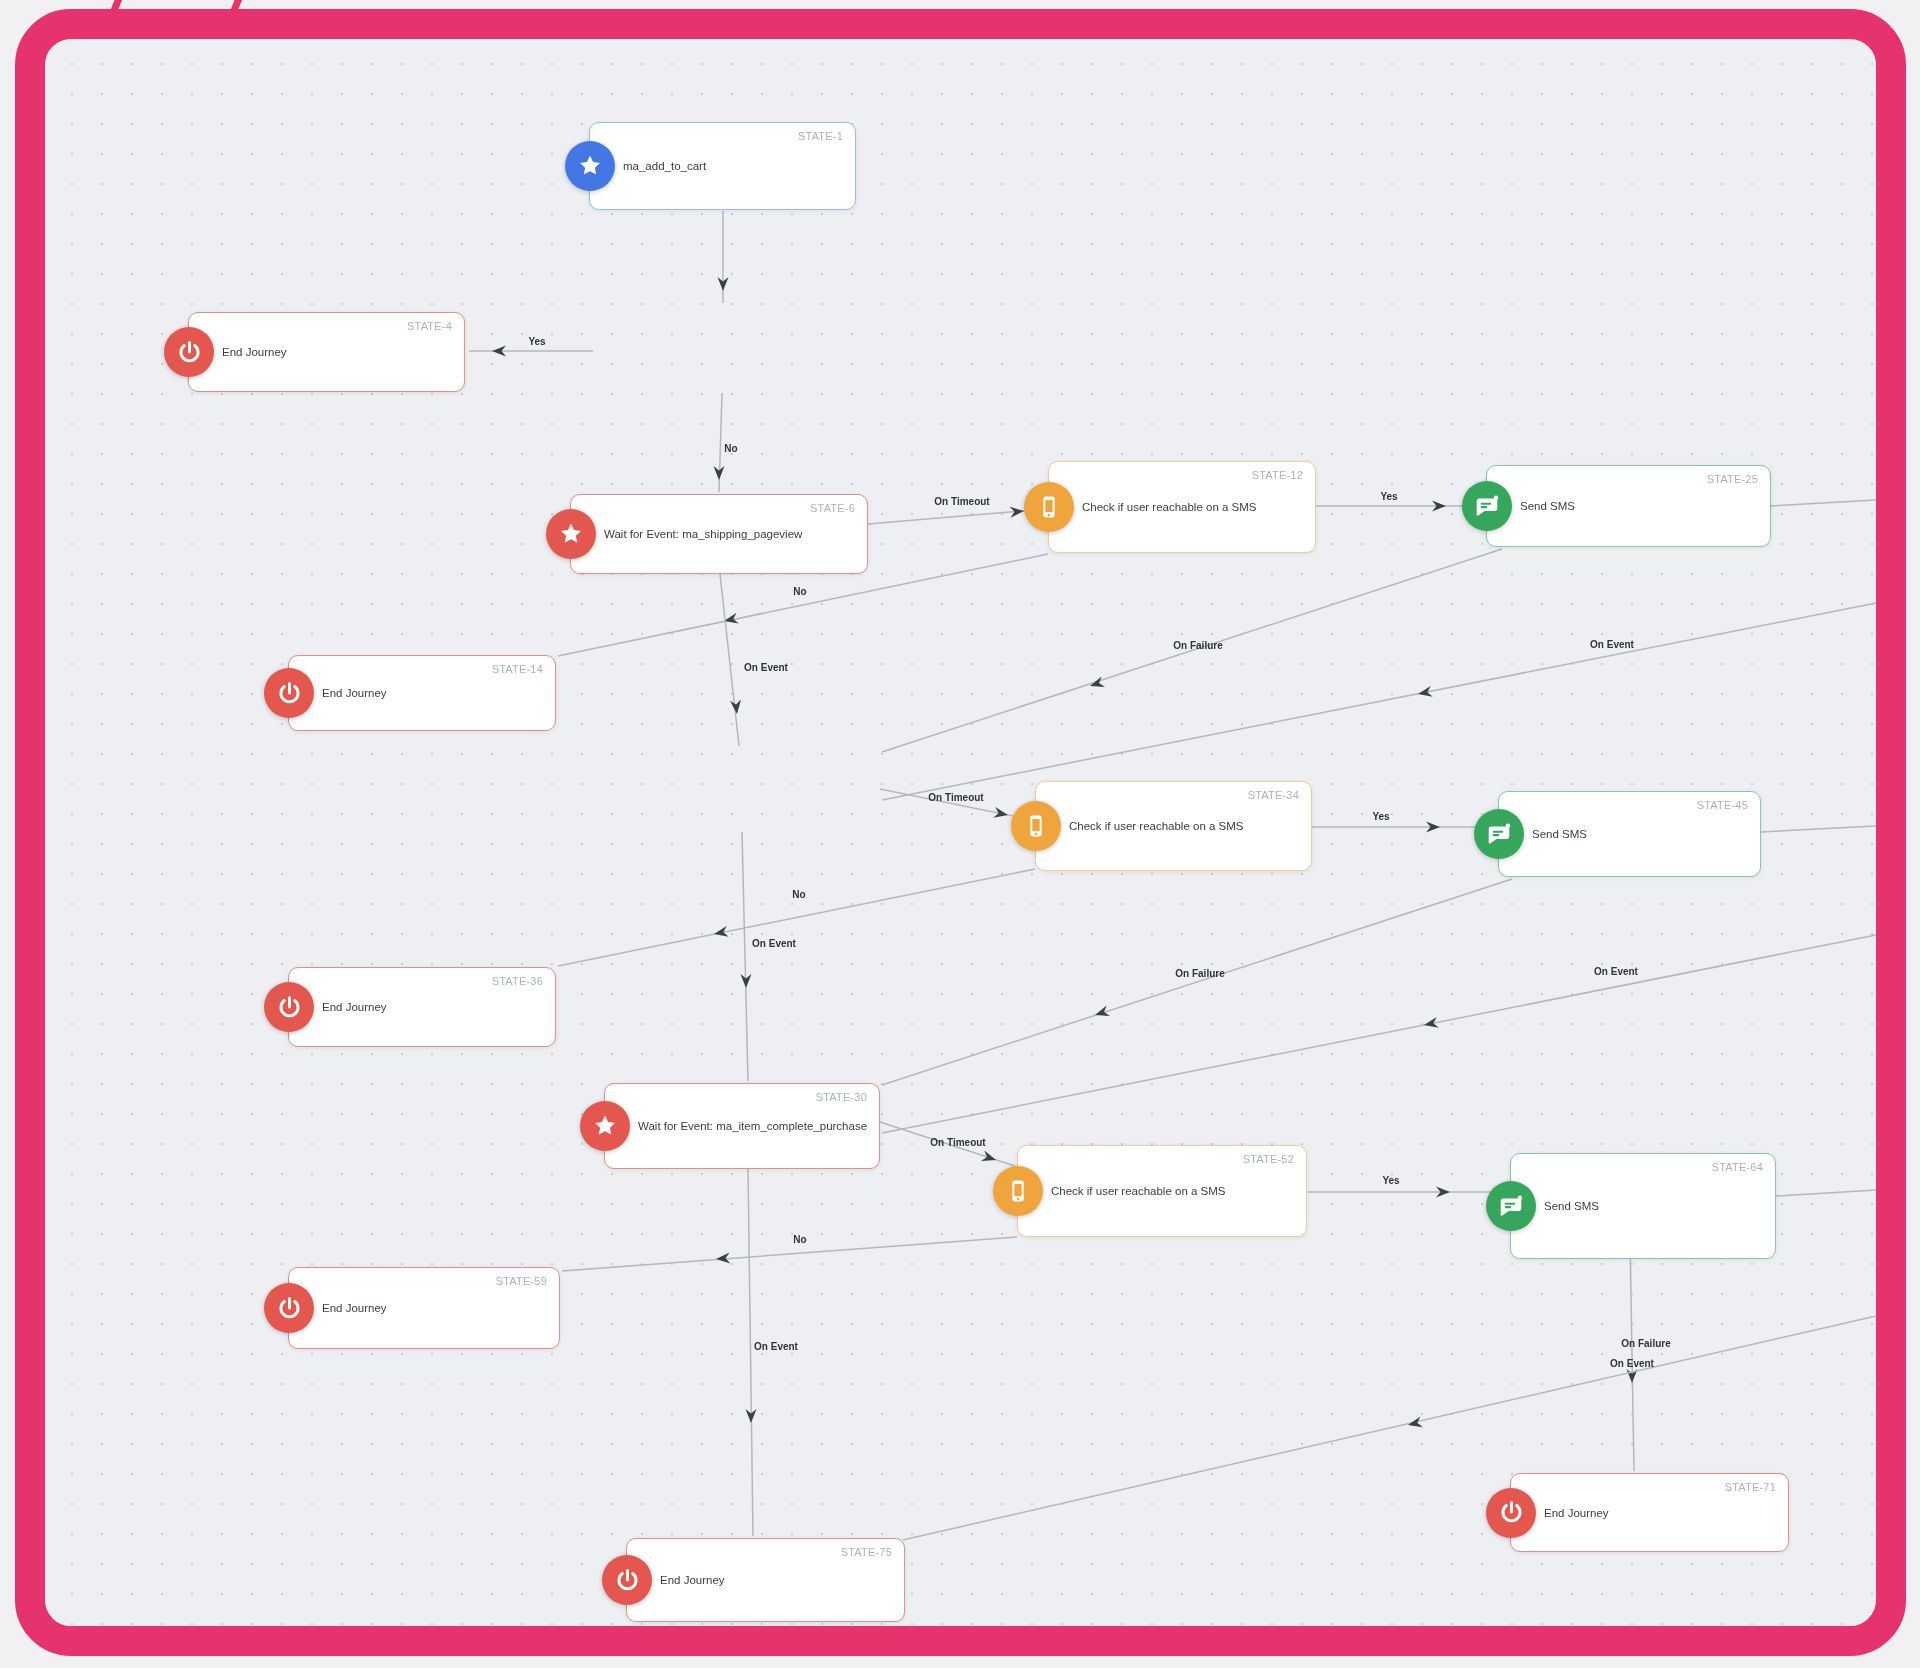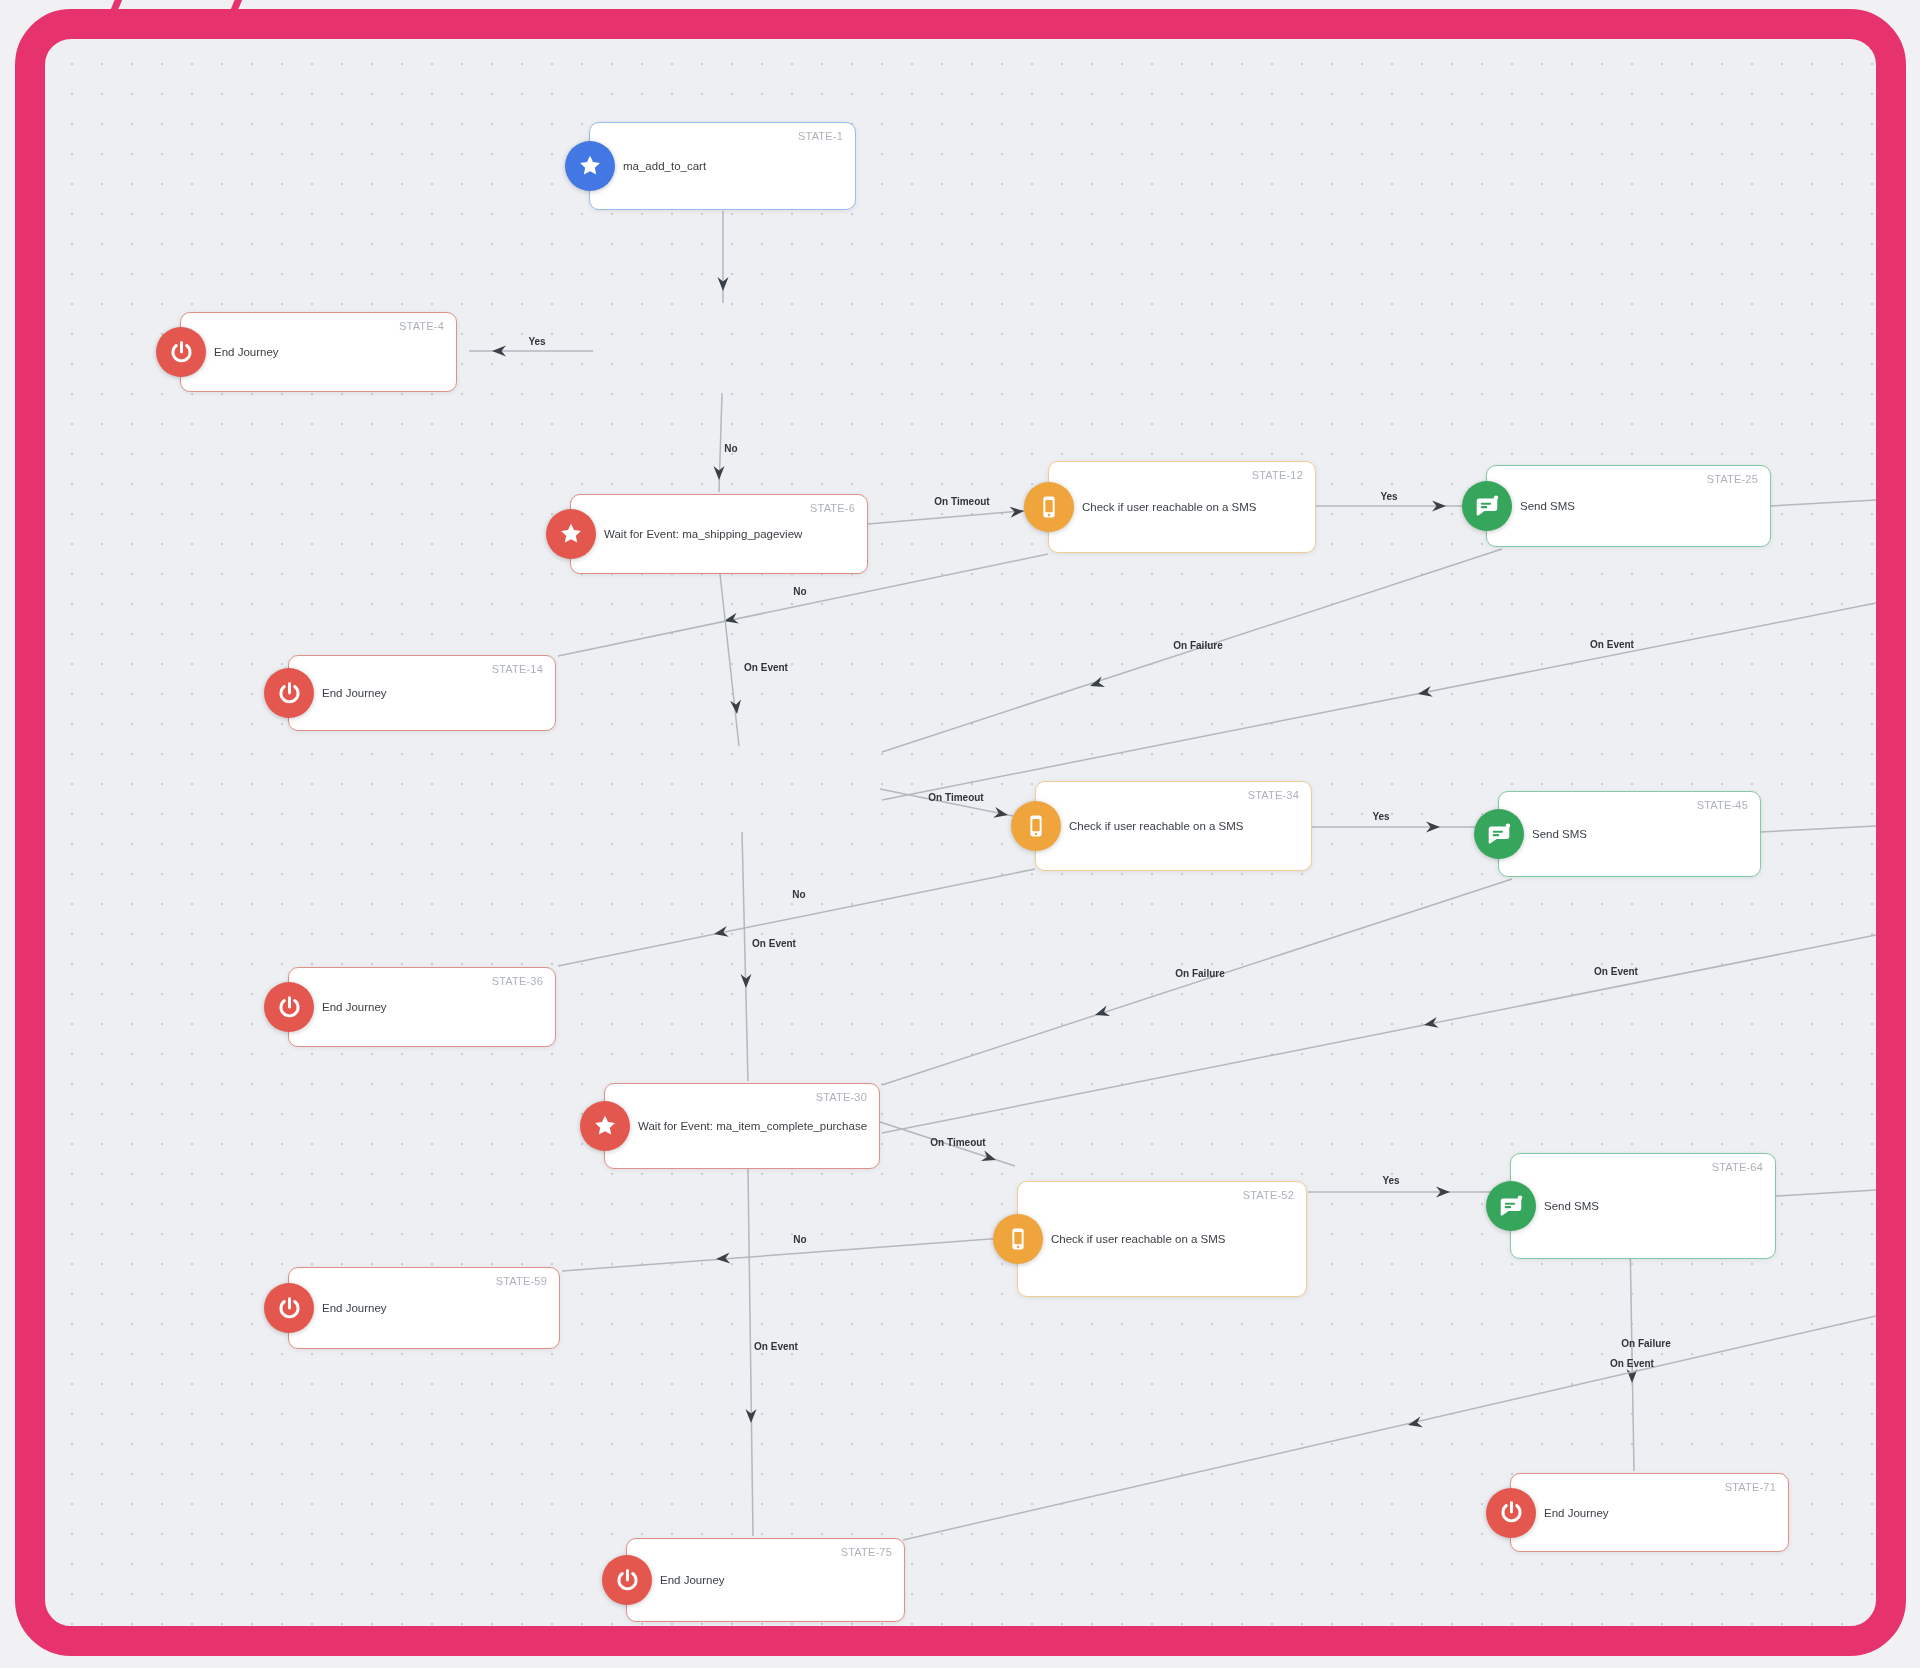--- a/index.html
+++ b/index.html
@@ -164,21 +164,21 @@
 <div id="node-layer">
     <div class="node" style="left: 589px; top: 122px; width: 267px; height: 88px; border-color: rgb(152, 188, 242); --accent: #4377E4;">
     <div class="node-state" style="color: rgb(173, 178, 186);">STATE-1</div>
     <div class="node-icon" style="background: rgb(67, 119, 228);">
         <svg viewBox="0 0 24 24" width="26" height="26">
           <path fill="#fff" d="M12 2.5l2.8 5.9 6.4.8-4.7 4.4 1.2 6.3L12 16.8l-5.7 3.1 1.2-6.3-4.7-4.4 6.4-.8z"></path>
         </svg>
       </div>
     <div class="node-label" style="color: rgb(59, 64, 70);">ma_add_to_cart</div>
   </div>
-    <div class="node" style="left: 180px; top: 312px; width: 277px; height: 80px; border-color: rgb(224, 144, 137); --accent: #E4574E;">
+    <div class="node" style="left: 188px; top: 312px; width: 277px; height: 80px; border-color: rgb(224, 144, 137); --accent: #E4574E;">
     <div class="node-state" style="color: rgb(173, 178, 186);">STATE-4</div>
     <div class="node-icon" style="background: rgb(228, 87, 78);">
         <svg viewBox="0 0 24 24" width="27" height="27" fill="none" stroke="#fff" stroke-width="2.6" stroke-linecap="round">
           <path d="M12 3.2v8.3"></path>
           <path d="M7.4 5.8a7.6 7.6 0 1 0 9.2 0"></path>
         </svg>
       </div>
     <div class="node-label" style="color: rgb(59, 64, 70);">End Journey</div>
   </div>
     <div class="node" style="left: 570px; top: 494px; width: 298px; height: 80px; border-color: rgb(224, 144, 137); --accent: #E4574E;">
@@ -258,21 +258,21 @@
   </div>
     <div class="node" style="left: 604px; top: 1083px; width: 276px; height: 86px; border-color: rgb(224, 144, 137); --accent: #E4574E;">
     <div class="node-state" style="color: rgb(173, 178, 186);">STATE-30</div>
     <div class="node-icon" style="background: rgb(228, 87, 78);">
         <svg viewBox="0 0 24 24" width="26" height="26">
           <path fill="#fff" d="M12 2.5l2.8 5.9 6.4.8-4.7 4.4 1.2 6.3L12 16.8l-5.7 3.1 1.2-6.3-4.7-4.4 6.4-.8z"></path>
         </svg>
       </div>
     <div class="node-label" style="color: rgb(59, 64, 70);">Wait for Event: ma_item_complete_purchase</div>
   </div>
-    <div class="node" style="left: 1017px; top: 1145px; width: 290px; height: 116px; border-color: rgb(241, 205, 150); margin-top: 36px; --accent: #F0A43C;">
+    <div class="node" style="left: 1017px; top: 1145px; width: 290px; height: 92px; border-color: rgb(241, 205, 150); --accent: #F0A43C;">
     <div class="node-state" style="color: rgb(173, 178, 186);">STATE-52</div>
     <div class="node-icon" style="background: rgb(240, 164, 60);">
         <svg viewBox="0 0 24 24" width="26" height="26">
           <rect x="6.8" y="2.4" width="10.4" height="19.2" rx="2.4" fill="#fff"></rect>
           <rect x="8.6" y="5.6" width="6.8" height="11.2" rx="0.8" fill="var(--accent)"></rect>
           <circle cx="12" cy="19.3" r="1.15" fill="var(--accent)"></circle>
         </svg>
       </div>
     <div class="node-label" style="color: rgb(59, 64, 70);">Check if user reachable on a SMS</div>
   </div>

